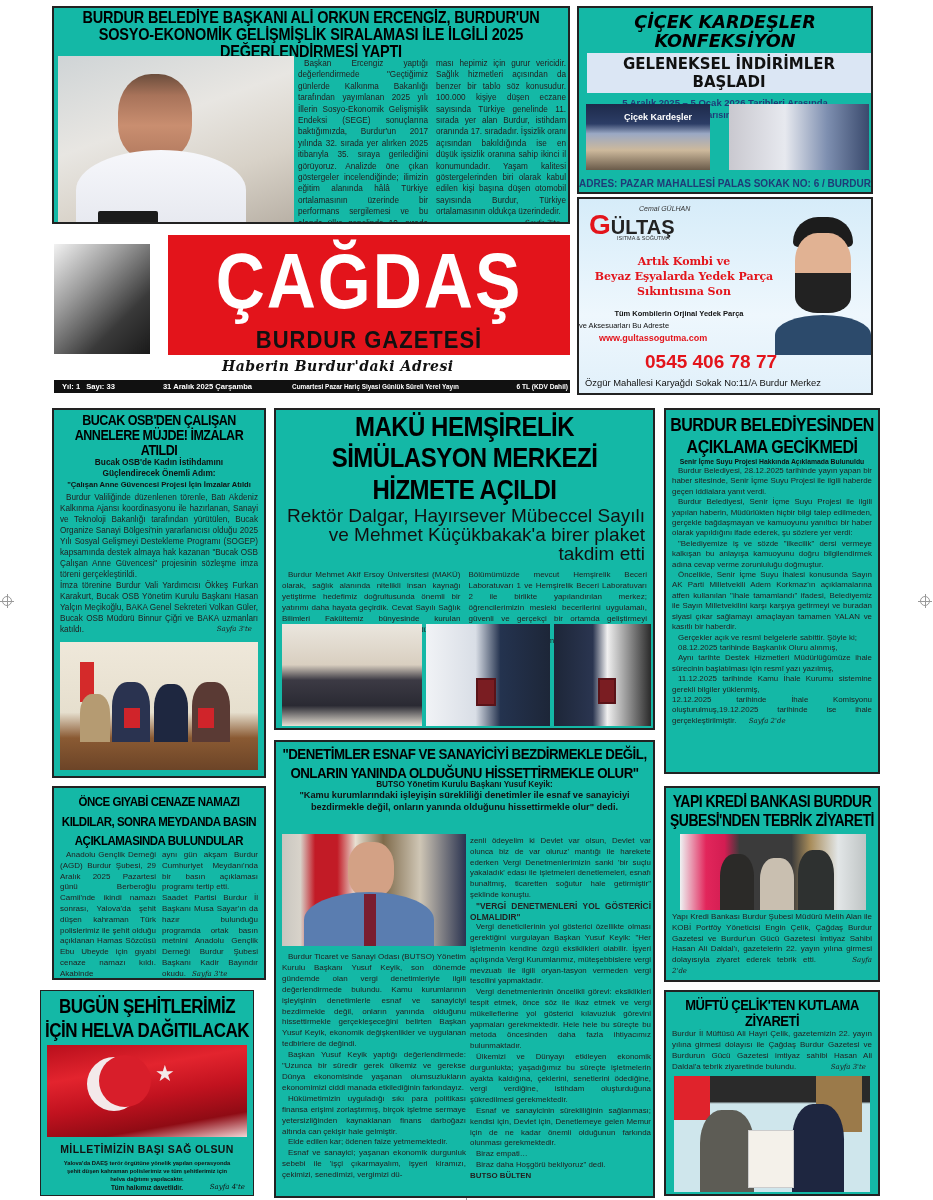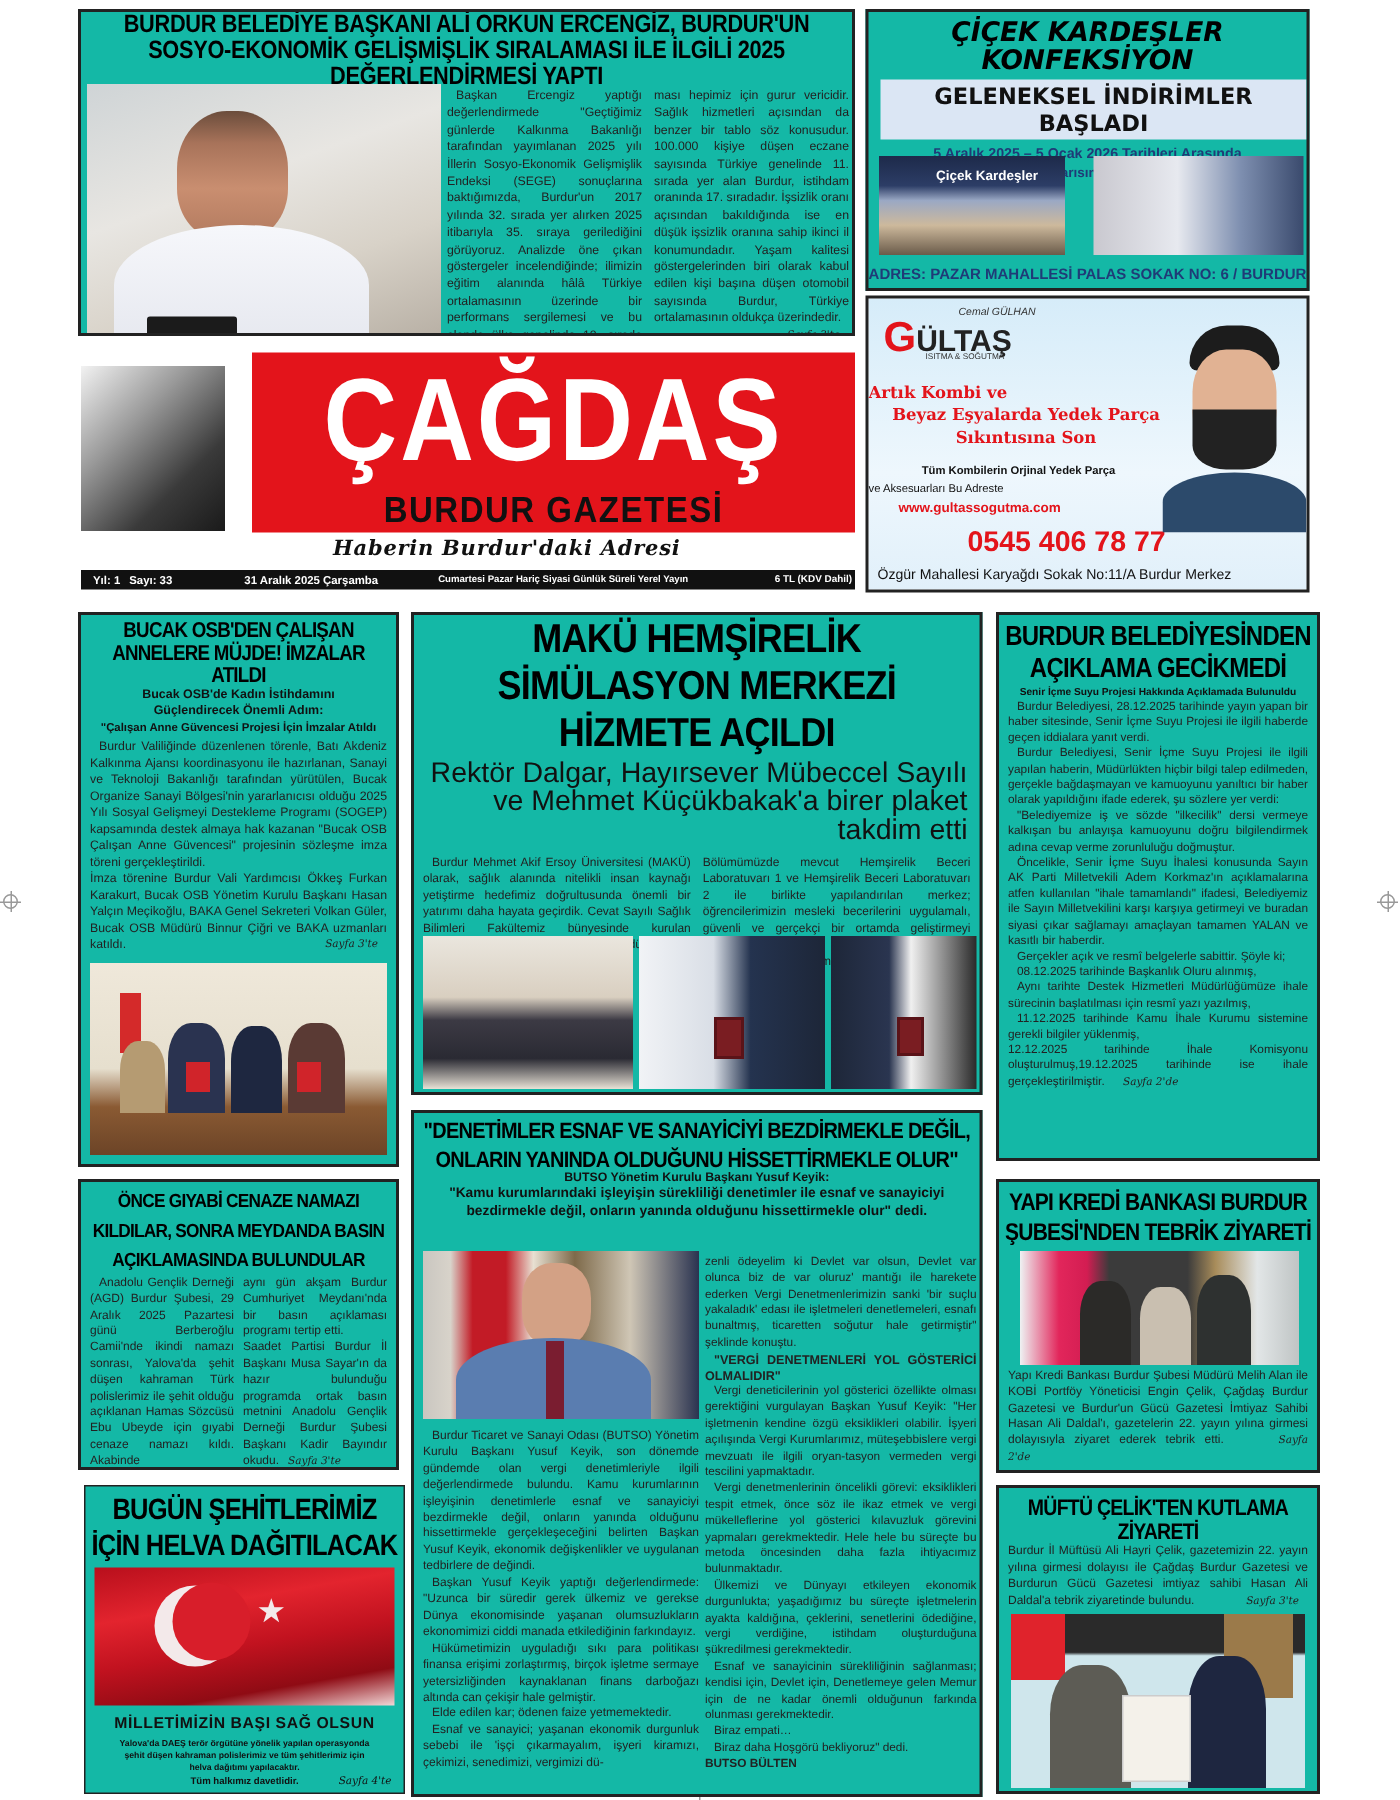--- a/index.html
+++ b/index.html
@@ -53,21 +53,21 @@
   <div class="photo" style="left:150px;top:96px;width:140px;height:66px;background:linear-gradient(90deg,#c9c8cf,#e7e9ef 40%,#7e8fb0 70%,#3a4a6d)"></div>
   <div style="position:absolute;left:0;right:0;top:170px;text-align:center;font-weight:bold;font-size:10px;color:#1f3b77">ADRES: PAZAR MAHALLESİ PALAS SOKAK NO: 6 / BURDUR</div>
 </div>
 
 <div class="box" style="left:577px;top:197px;width:296px;height:198px;background:linear-gradient(180deg,#d6ecf9,#eef7fd 60%,#e1f0fa)">
   <div style="position:absolute;left:60px;top:6px;font-size:7px;font-style:italic;color:#333">Cemal GÜLHAN</div>
   <div style="position:absolute;left:10px;top:10px;">
     <span style="font-size:28px;font-weight:bold;color:#e3141b">G</span><span style="font-size:20px;font-weight:bold;color:#222">ÜLTAŞ</span>
     <div style="font-size:5.5px;margin-left:28px;margin-top:-6px;color:#333">ISITMA &amp; SOĞUTMA</div>
   </div>
-  <div style="position:absolute;left:0;width:210px;top:56px;text-align:left;font-family:'DejaVu Serif',serif;font-weight:bold;font-size:11px;color:#e3141b">Artık Kombi ve</div>
+  <div style="position:absolute;left:0;width:210px;top:56px;text-align:center;font-family:'DejaVu Serif',serif;font-weight:bold;font-size:11px;color:#e3141b">Artık Kombi ve</div>
   <div style="position:absolute;left:0;width:210px;top:71px;text-align:center;font-family:'DejaVu Serif',serif;font-weight:bold;font-size:11px;color:#e3141b">Beyaz Eşyalarda Yedek Parça</div>
   <div style="position:absolute;left:0;width:210px;top:86px;text-align:center;font-family:'DejaVu Serif',serif;font-weight:bold;font-size:11px;color:#e3141b">Sıkıntısına Son</div>
   <div style="position:absolute;left:0;width:200px;top:110px;text-align:center;font-weight:bold;font-size:7.5px">Tüm Kombilerin Orjinal Yedek Parça</div>
   <div style="position:absolute;left:0;width:200px;top:122px;text-align:left;font-weight:normal;font-size:7.5px">ve Aksesuarları Bu Adreste</div>
   <div style="position:absolute;left:20px;top:134px;font-weight:bold;font-size:9px;color:#e3141b">www.gultassogutma.com</div>
   <div style="position:absolute;left:66px;top:152px;font-weight:bold;font-size:19px;color:#e3141b">0545 406 78 77</div>
   <div style="position:absolute;left:6px;top:178px;font-size:9.4px;color:#111">Özgür Mahallesi Karyağdı Sokak  No:11/A  Burdur Merkez</div>
   <div class="photo" style="left:196px;top:6px;width:96px;height:150px">
     <div style="position:absolute;left:18px;top:12px;width:60px;height:30px;border-radius:30px 30px 6px 6px;background:#1c1c1c"></div>
     <div style="position:absolute;left:20px;top:28px;width:56px;height:70px;border-radius:40%;background:#e1b293"></div>
@@ -154,21 +154,21 @@
 <div class="box" style="left:52px;top:786px;width:214px;height:194px">
   <div class="hl" style="font-size:11.5px;padding:6px 6px 2px;line-height:18px;transform:scaleY(1.1)">ÖNCE GIYABİ CENAZE NAMAZI KILDILAR, SONRA MEYDANDA BASIN AÇIKLAMASINDA BULUNDULAR</div>
   <div class="cols2 txt" style="padding:0 6px;font-size:8px;line-height:10.8px;gap:6px">
     <div>
         <p>Anadolu Gençlik Derneği (AGD) Burdur Şubesi, 29 Aralık 2025 Pazartesi günü Berberoğlu Camii'nde ikindi namazı sonrası, Yalova'da şehit düşen kahraman Türk polislerimiz ile şehit olduğu açıklanan Hamas Sözcüsü Ebu Ubeyde için gıyabi cenaze namazı kıldı. Akabinde</p>
       </div>
     <div><p style="text-indent:0">aynı gün akşam Burdur Cumhuriyet Meydanı'nda bir basın açıklaması programı tertip etti.</p><p style="display:inline">Saadet Partisi Burdur İl Başkanı Musa Sayar'ın da hazır bulunduğu programda ortak basın metnini Anadolu Gençlik Derneği Burdur Şubesi Başkanı Kadir Bayındır okudu.</p><span class="sayfa" style="float:none;margin-left:6px">Sayfa 3'te</span></div>
   </div>
 </div>
 
-<div class="box" style="left:56px;top:990px;width:214px;height:206px;border-width:1.5px">
+<div class="box" style="left:40px;top:990px;width:214px;height:206px;border-width:1.5px">
   <div class="hl" style="font-size:17px;padding:6px 4px 0;line-height:21px;transform:scaleY(1.15)">BUGÜN ŞEHİTLERİMİZ İÇİN HELVA DAĞITILACAK</div>
   <div class="photo" style="left:6px;top:54px;width:200px;height:92px;background:linear-gradient(170deg,#b80f1c 0%,#e3242e 30%,#c1121f 55%,#8f0b14 80%,#f1d6d6 100%)">
     <div style="position:absolute;left:40px;top:12px;width:54px;height:54px;border-radius:50%;background:#f3e9ea"></div>
     <div style="position:absolute;left:52px;top:10px;width:52px;height:52px;border-radius:50%;background:#d81e2a"></div>
     <div style="position:absolute;left:108px;top:18px;color:#f3e9ea;font-size:22px;line-height:1">★</div>
   </div>
   <div style="position:absolute;left:0;right:0;top:152px;text-align:center;font-weight:bold;font-size:10.5px;letter-spacing:0.4px">MİLLETİMİZİN BAŞI SAĞ OLSUN</div>
   <div style="position:absolute;left:18px;right:18px;top:168px;text-align:center;font-weight:bold;font-size:5.8px;line-height:8px">Yalova'da DAEŞ terör örgütüne yönelik yapılan operasyonda şehit düşen kahraman polislerimiz ve tüm şehitlerimiz için helva dağıtımı yapılacaktır.</div>
   <div style="position:absolute;left:0;right:0;top:193px;text-align:center;font-weight:bold;font-size:6.4px">Tüm halkımız davetlidir.</div>
   <span class="sayfa" style="position:absolute;right:2px;top:192px">Sayfa 4'te</span>

